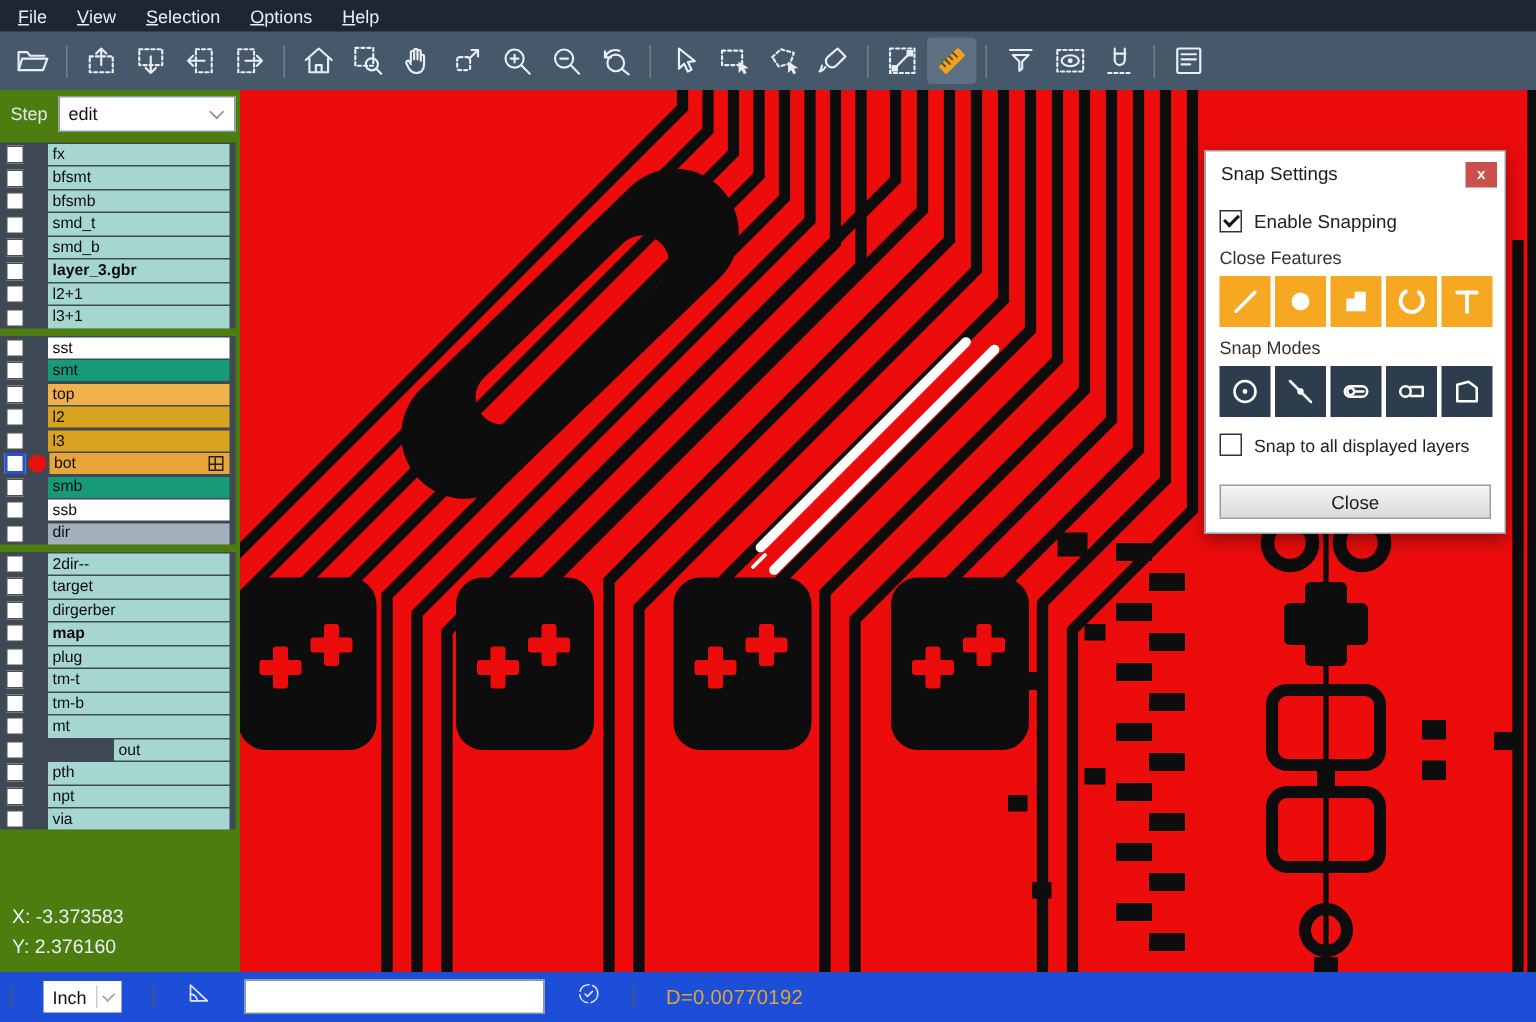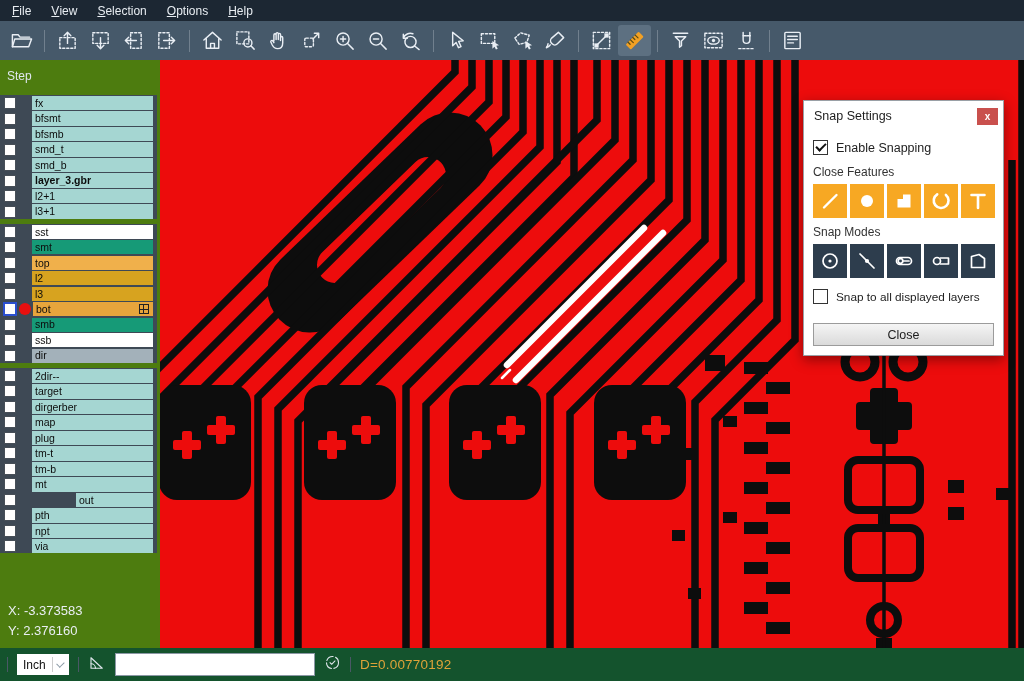--- a/index.html
+++ b/index.html
@@ -57,22 +57,22 @@
   .dlabel{font-size:12.5px;color:#222}
   .dsection{font-size:12px;color:#333;margin:7px 0 5px}
   .dbtns{display:flex;gap:3px}
   .fbtn,.mbtn{width:34px;height:34px;display:flex;align-items:center;justify-content:center;flex:none}
   .fbtn{background:#f7a823}
   .mbtn{background:#2d3d4d}
   .dialog svg{stroke:#fff;fill:none;stroke-linecap:round;stroke-linejoin:round}
   .dclosebtn{margin-top:9px;width:100%;height:23px;background:linear-gradient(#f5f5f5,#dadada);
           border:1px solid #9b9b9b;font-size:12.5px;color:#1d1d1d;font-family:inherit}
   
-  .statusbar{position:absolute;left:0;bottom:0;width:1024px;height:33px;background:#14532d;
-          display:flex;align-items:center;padding-left:7px;gap:9px;box-sizing:border-box}
+  .statusbar{position:absolute;left:0;bottom:0;width:1024px;height:33px;background:#1d4ed8;
+          display:flex;align-items:center;padding-left:7px;gap:21px;box-sizing:border-box}
   .ssep{width:1px;height:15px;background:#4a5866;flex:none}
   .units{width:46px;height:21px;background:#fff;display:flex;align-items:center;font-size:12px;
           color:#111;padding-left:6px;gap:6px;flex:none}
   .units .chev{margin-left:auto;margin-right:6px;border-color:#8a99a5}
   .units-div{width:1px;height:15px;background:#ccc;margin-left:auto}
   .sinput{width:190px;height:21px;border:1px solid #8b98a5;background:#fff;font:12px "Liberation Sans",sans-serif;
           padding:0 4px}
   .dist{color:#dfa339;font-size:13.5px;letter-spacing:.2px}
   .statusbar svg{stroke:#dfe6ec;fill:none;stroke-width:1.5;stroke-linecap:round;stroke-linejoin:round}
 </style>
@@ -229,20 +229,24 @@
         <rect x="4" y="3.5" width="16" height="17" rx="1"></rect>
         <path d="M7 7.5h10M7 11h10M7 14.5h6"></path>
       </svg>
   </div>
 </div>
 
 <div class="main">
   <div class="sidebar">
     <div class="steprow">
       <span class="steplabel">Step</span>
+      <div class="stepselect">
+        <span>edit</span>
+        <span class="chev"></span>
+      </div>
     </div>
     <div class="layer-list">
         <div class="layer-group">
           <div class="layer-row">
             <span class="lcb"></span>
             <span class="lspace"></span>
             <span class="llabel" style="background: rgb(165, 214, 210);">fx</span>
           </div>
           <div class="layer-row">
             <span class="lcb"></span>
@@ -341,21 +345,21 @@
             <span class="llabel" style="background: rgb(165, 214, 210);">target</span>
           </div>
           <div class="layer-row">
             <span class="lcb"></span>
             <span class="lspace"></span>
             <span class="llabel" style="background: rgb(165, 214, 210);">dirgerber</span>
           </div>
           <div class="layer-row">
             <span class="lcb"></span>
             <span class="lspace"></span>
-            <span class="llabel" style="background: rgb(165, 214, 210);">map</span>
+            <span class="llabel" style="background: rgb(165, 214, 210); font-weight: bold;">map</span>
           </div>
           <div class="layer-row">
             <span class="lcb"></span>
             <span class="lspace"></span>
             <span class="llabel" style="background: rgb(165, 214, 210);">plug</span>
           </div>
           <div class="layer-row">
             <span class="lcb"></span>
             <span class="lspace"></span>
             <span class="llabel" style="background: rgb(165, 214, 210);">tm-t</span>

